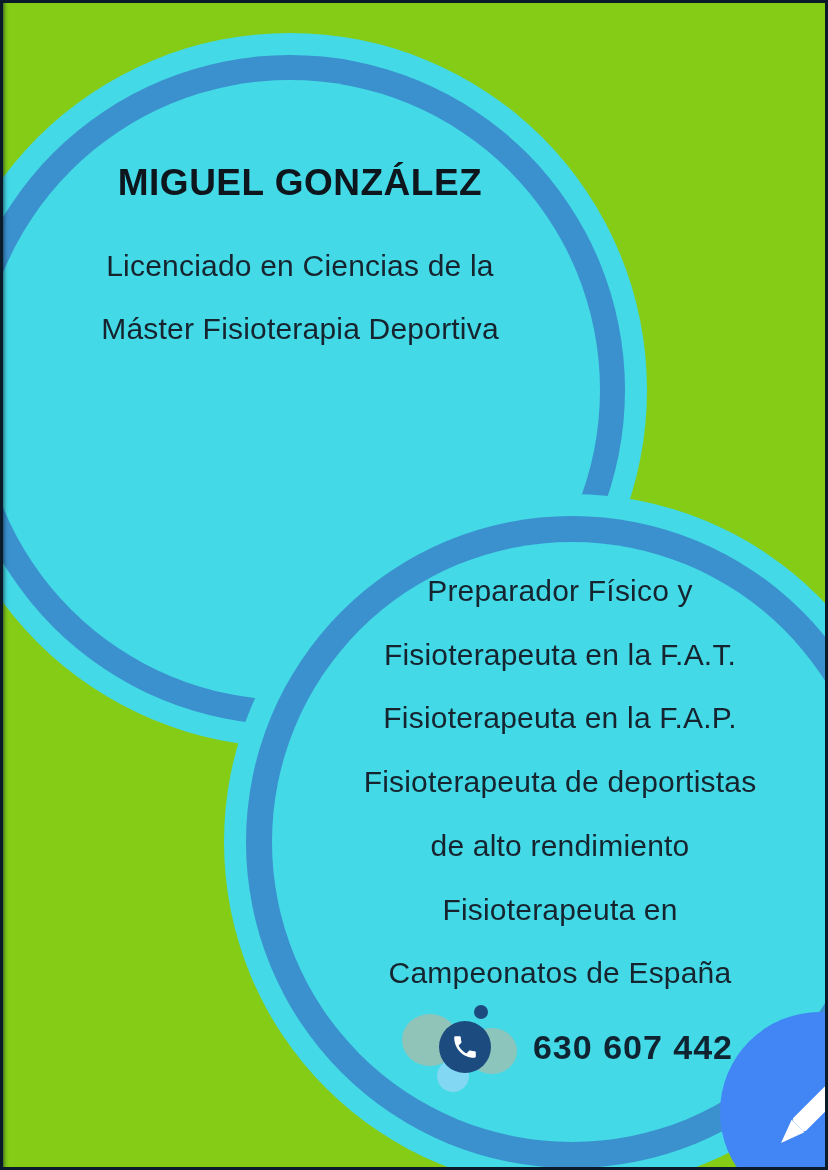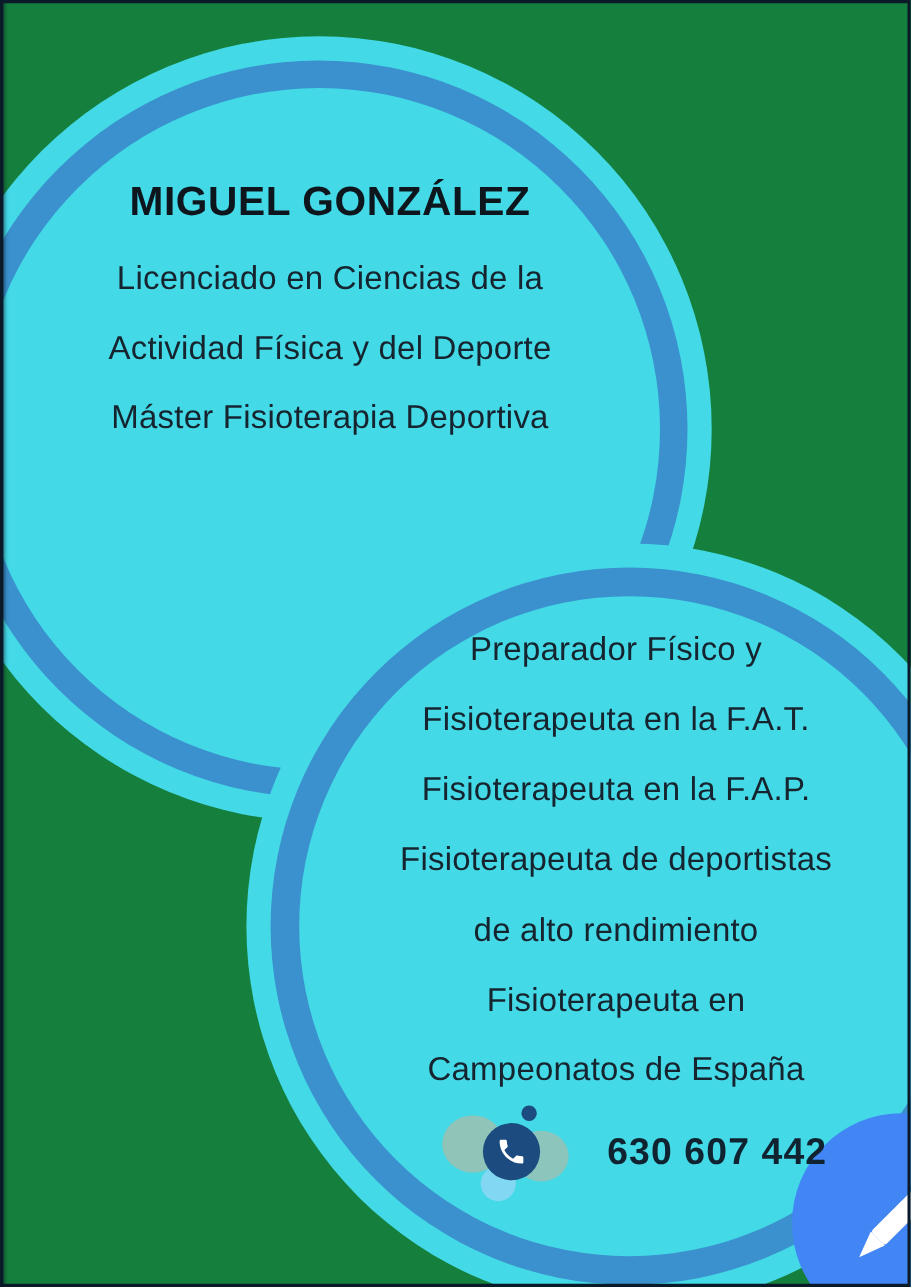--- a/index.html
+++ b/index.html
@@ -1,41 +1,41 @@
 <!DOCTYPE html>
 <html><head>
 <meta charset="utf-8">
 <style>
   html,body{margin:0;padding:0;background:#222;}
   .canvas{
     position:relative;
     width:828px;height:1170px;
-    background:#15803d;
+    background:#84cc16;
     overflow:hidden;
     font-family:"Liberation Sans","DejaVu Sans",sans-serif;
   }
   .bg-svg{position:absolute;left:0;top:0;width:828px;height:1170px;display:block;}
   .txt{position:absolute;text-align:center;color:#15242e;}
   .title{
     left:0;top:158px;width:600px;height:50px;
     font-size:37px;font-weight:700;letter-spacing:0.5px;
     color:#0d161d;line-height:50px;
   }
   .top-lines{
-    left:0;top:222px;width:600px;
+    left:0;top:234px;width:600px;
     font-size:30px;font-weight:400;letter-spacing:0.2px;
     line-height:63px;color:#15242e;
   }
   .bottom-lines{
     left:255px;top:559px;width:610px;
     font-size:30px;font-weight:400;letter-spacing:0.2px;
     line-height:63.7px;color:#15242e;
   }
   .phone-number{
-    left:524px;top:1025px;width:256px;height:44px;
+    left:505px;top:1025px;width:256px;height:44px;
     font-size:34px;font-weight:700;letter-spacing:1px;
     line-height:44px;color:#102331;
   }
   .edge{
     position:absolute;inset:0;pointer-events:none;
     box-shadow:inset 0 0 0 3px #0b1a28, inset 6px 0 5px -3px #0b1a28;
   }
 </style>
 </head>
 <body>
@@ -72,21 +72,20 @@
       <g transform="translate(798,1126) rotate(-45)">
         <rect x="0" y="-9" width="120" height="18" rx="3" fill="#ffffff"></rect>
         <path d="M0 -9 L-24 0 L0 9 Z" fill="#ffffff"></path>
       </g>
     </g>
   </svg>
 
   <div class="txt title">MIGUEL GONZÁLEZ</div>
   <div class="txt top-lines">
     <div>Licenciado en Ciencias de la</div>
-    <div>Actividad Física y del Deporte</div>
     <div>Máster Fisioterapia Deportiva</div>
   </div>
 
   <div class="txt bottom-lines">
     <div>Preparador Físico y</div>
     <div>Fisioterapeuta en la F.A.T.</div>
     <div>Fisioterapeuta en la F.A.P.</div>
     <div>Fisioterapeuta de deportistas</div>
     <div>de alto rendimiento</div>
     <div>Fisioterapeuta en</div>

